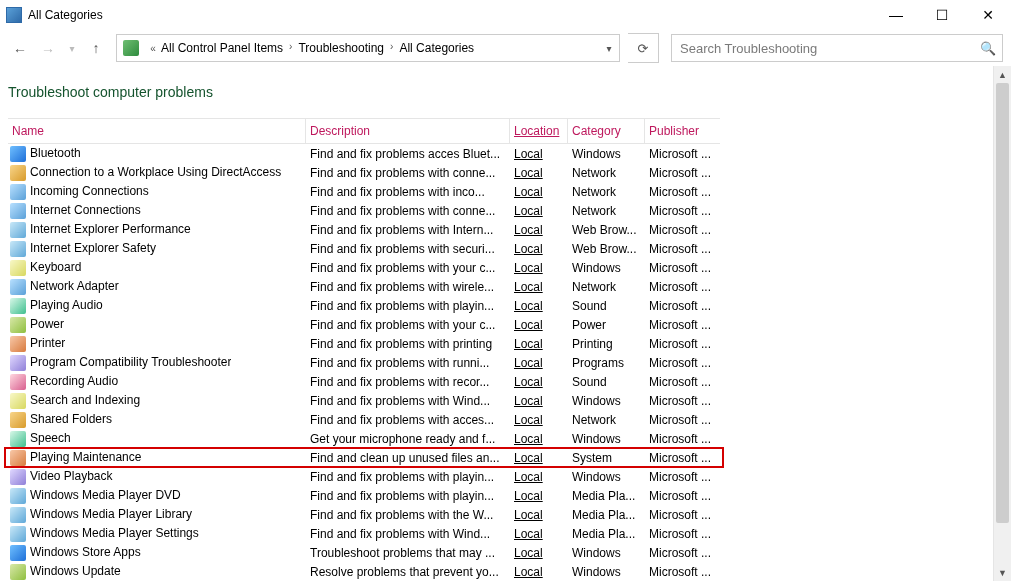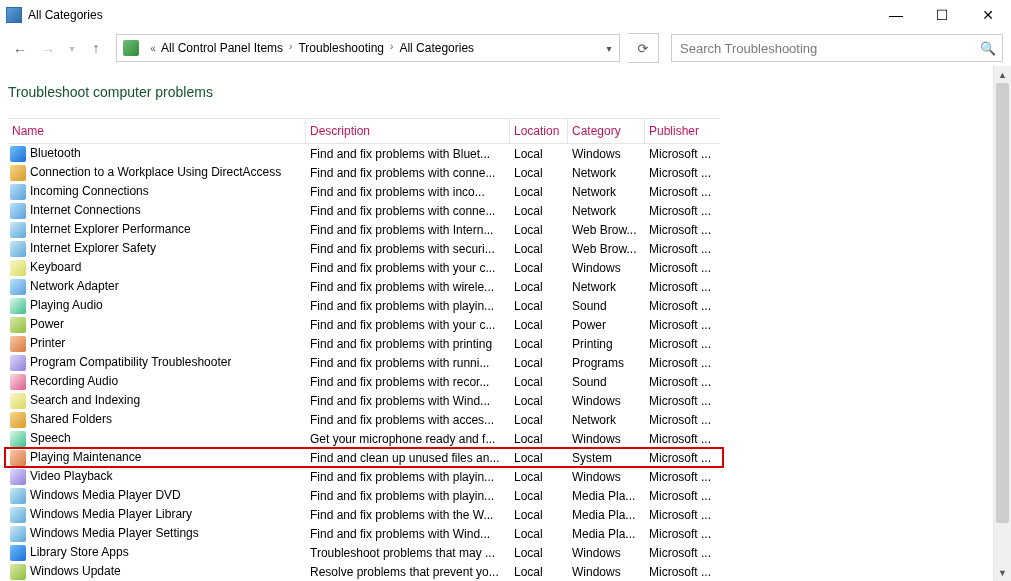--- a/index.html
+++ b/index.html
@@ -148,21 +148,21 @@
     display:flex;
     align-items:center;
     padding-left:4px;
     border-right:1px solid #e5e5e5;
     color:#be185d;
     box-sizing:border-box;
   }
   .th:last-child { border-right:none;text-align:center; }
   .col-name { width:298px; }
   .col-desc { width:204px; }
-  .col-loc  { width:58px; }
+  .col-loc  { width:58px;text-decoration:underline; }
   .col-cat  { width:77px; }
   .col-pub  { width:75px; }
 
   .tbody { }
   .tr {
     display:flex;
     height:19px;
     align-items:center;
     position:relative;
   }
@@ -271,21 +271,21 @@
         <div class="th col-loc">Location</div>
         <div class="th col-cat">Category</div>
         <div class="th col-pub">Publisher</div>
       </div>
       <div class="tbody" id="tbody">
           <div class="tr">
             <div class="td col-name">
               <div class="ico ic0"></div>
               <span class="nm">Bluetooth</span>
             </div>
-            <div class="td col-desc">Find and fix problems with Bluet...</div>
+            <div class="td col-desc">Find and fix problems acces Bluet...</div>
             <div class="td col-loc">Local</div>
             <div class="td col-cat">Windows</div>
             <div class="td col-pub">Microsoft ...</div>
           </div>
           <div class="tr">
             <div class="td col-name">
               <div class="ico ic1"></div>
               <span class="nm">Connection to a Workplace Using DirectAccess</span>
             </div>
             <div class="td col-desc">Find and fix problems with conne...</div>
@@ -480,21 +480,21 @@
               <span class="nm">Windows Media Player Settings</span>
             </div>
             <div class="td col-desc">Find and fix problems with Wind...</div>
             <div class="td col-loc">Local</div>
             <div class="td col-cat">Media Pla...</div>
             <div class="td col-pub">Microsoft ...</div>
           </div>
           <div class="tr">
             <div class="td col-name">
               <div class="ico ic0"></div>
-              <span class="nm">Library Store Apps</span>
+              <span class="nm">Windows Store Apps</span>
             </div>
             <div class="td col-desc">Troubleshoot problems that may ...</div>
             <div class="td col-loc">Local</div>
             <div class="td col-cat">Windows</div>
             <div class="td col-pub">Microsoft ...</div>
           </div>
           <div class="tr">
             <div class="td col-name">
               <div class="ico ic3"></div>
               <span class="nm">Windows Update</span>

